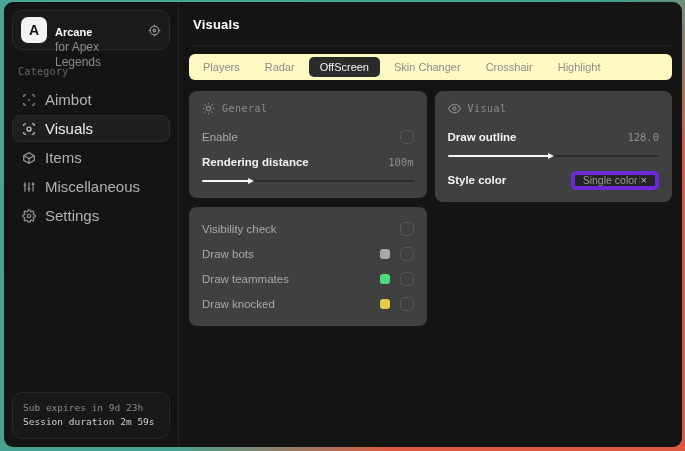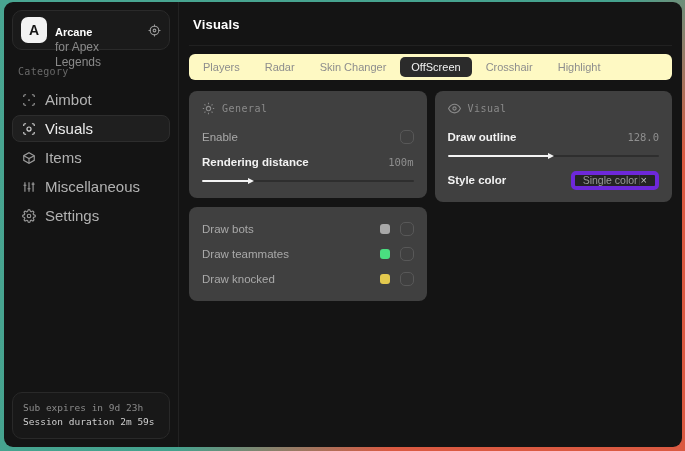--- a/index.html
+++ b/index.html
@@ -203,22 +203,22 @@
   </div>
 
   <div class="main">
     <div class="main-header">
       <div class="main-title">Visuals</div>
     </div>
 
     <div class="tabbar">
       <div class="tab">Players</div>
       <div class="tab">Radar</div>
+      <div class="tab active">OffScreen</div>
       <div class="tab">Skin Changer</div>
-      <div class="tab active">OffScreen</div>
       <div class="tab">Crosshair</div>
       <div class="tab">Highlight</div>
     </div>
 
     <div class="content">
       <div class="col">
 
         <div class="panel">
           <div class="panel-head">
             <span class="ico">
@@ -245,20 +245,24 @@
             <span class="val">100m</span>
           </div>
           <div class="slider">
             <div class="track"></div>
             <div class="fill" style="width: 22%;"></div>
           </div>
         </div>
 
         <div class="panel">
           <div class="row">
+            <span class="lbl">Visibility check</span>
+            <span class="checkbox"></span>
+          </div>
+          <div class="row">
             <span class="lbl">Draw bots</span>
             <span class="ctrls">
               <span class="swatch" style="background: rgb(168, 168, 168);"></span>
               <span class="checkbox"></span>
             </span>
           </div>
           <div class="row">
             <span class="lbl">Draw teammates</span>
             <span class="ctrls">
               <span class="swatch" style="background: rgb(74, 222, 128);"></span>

